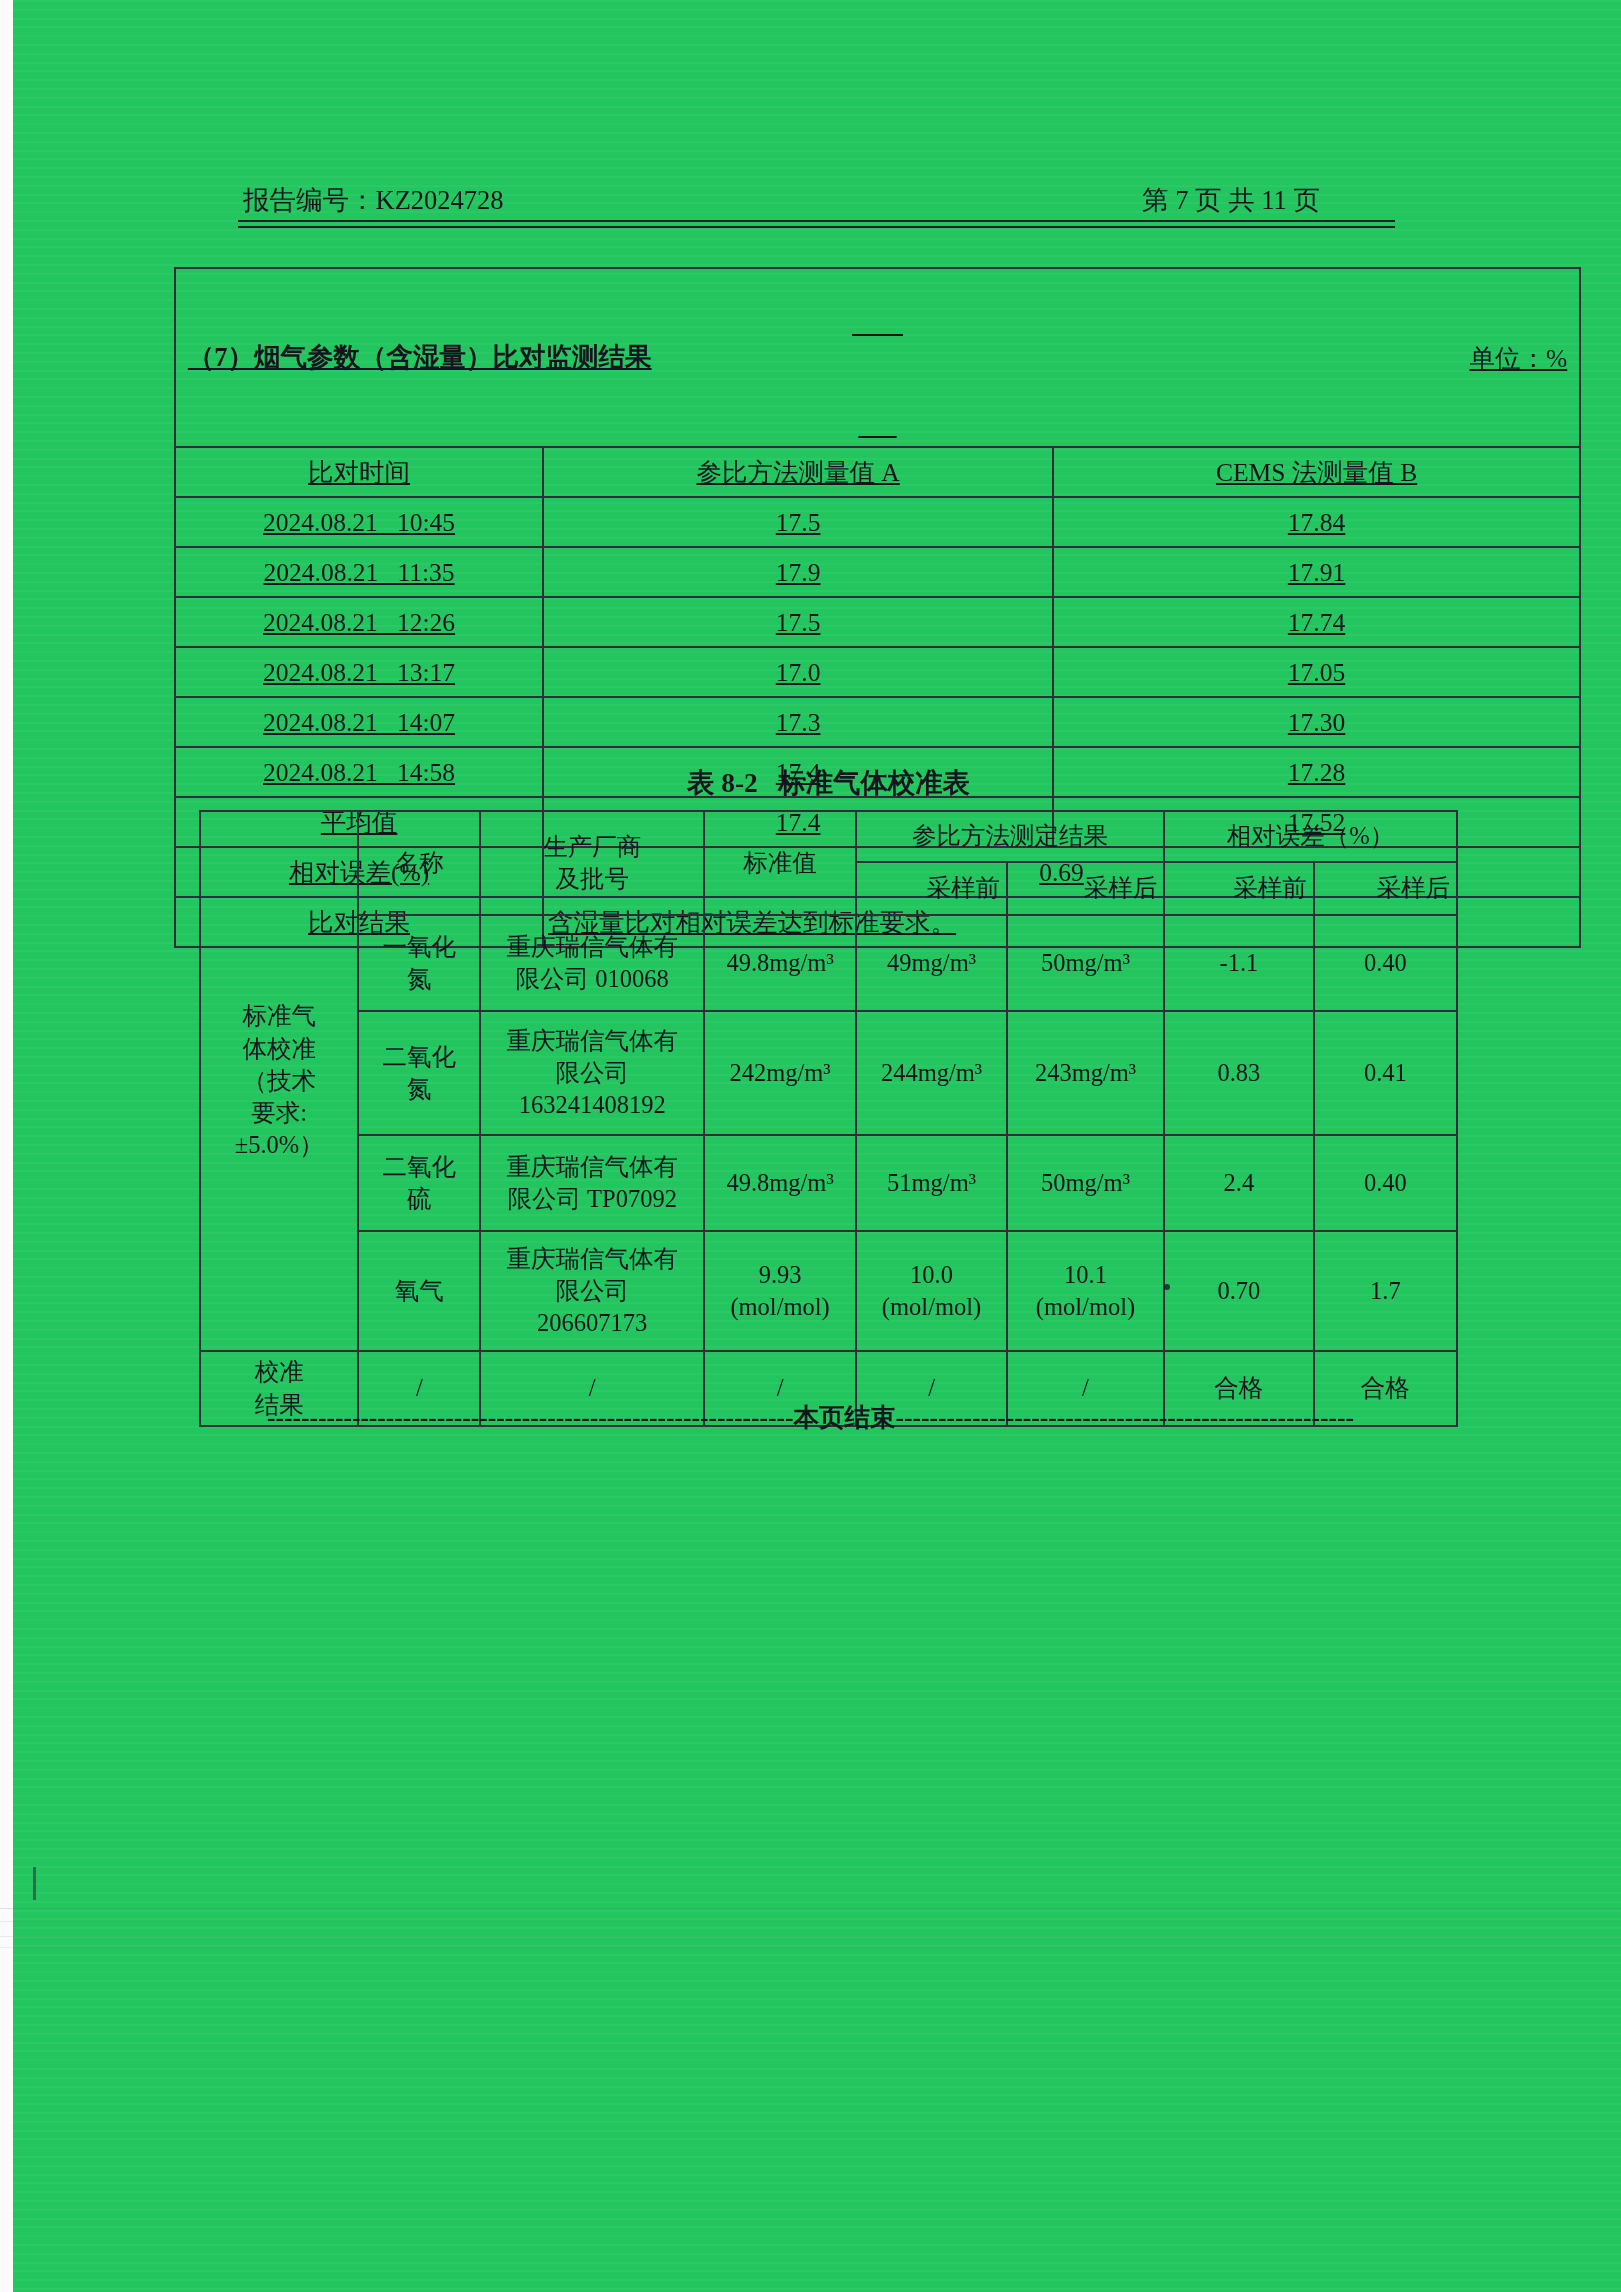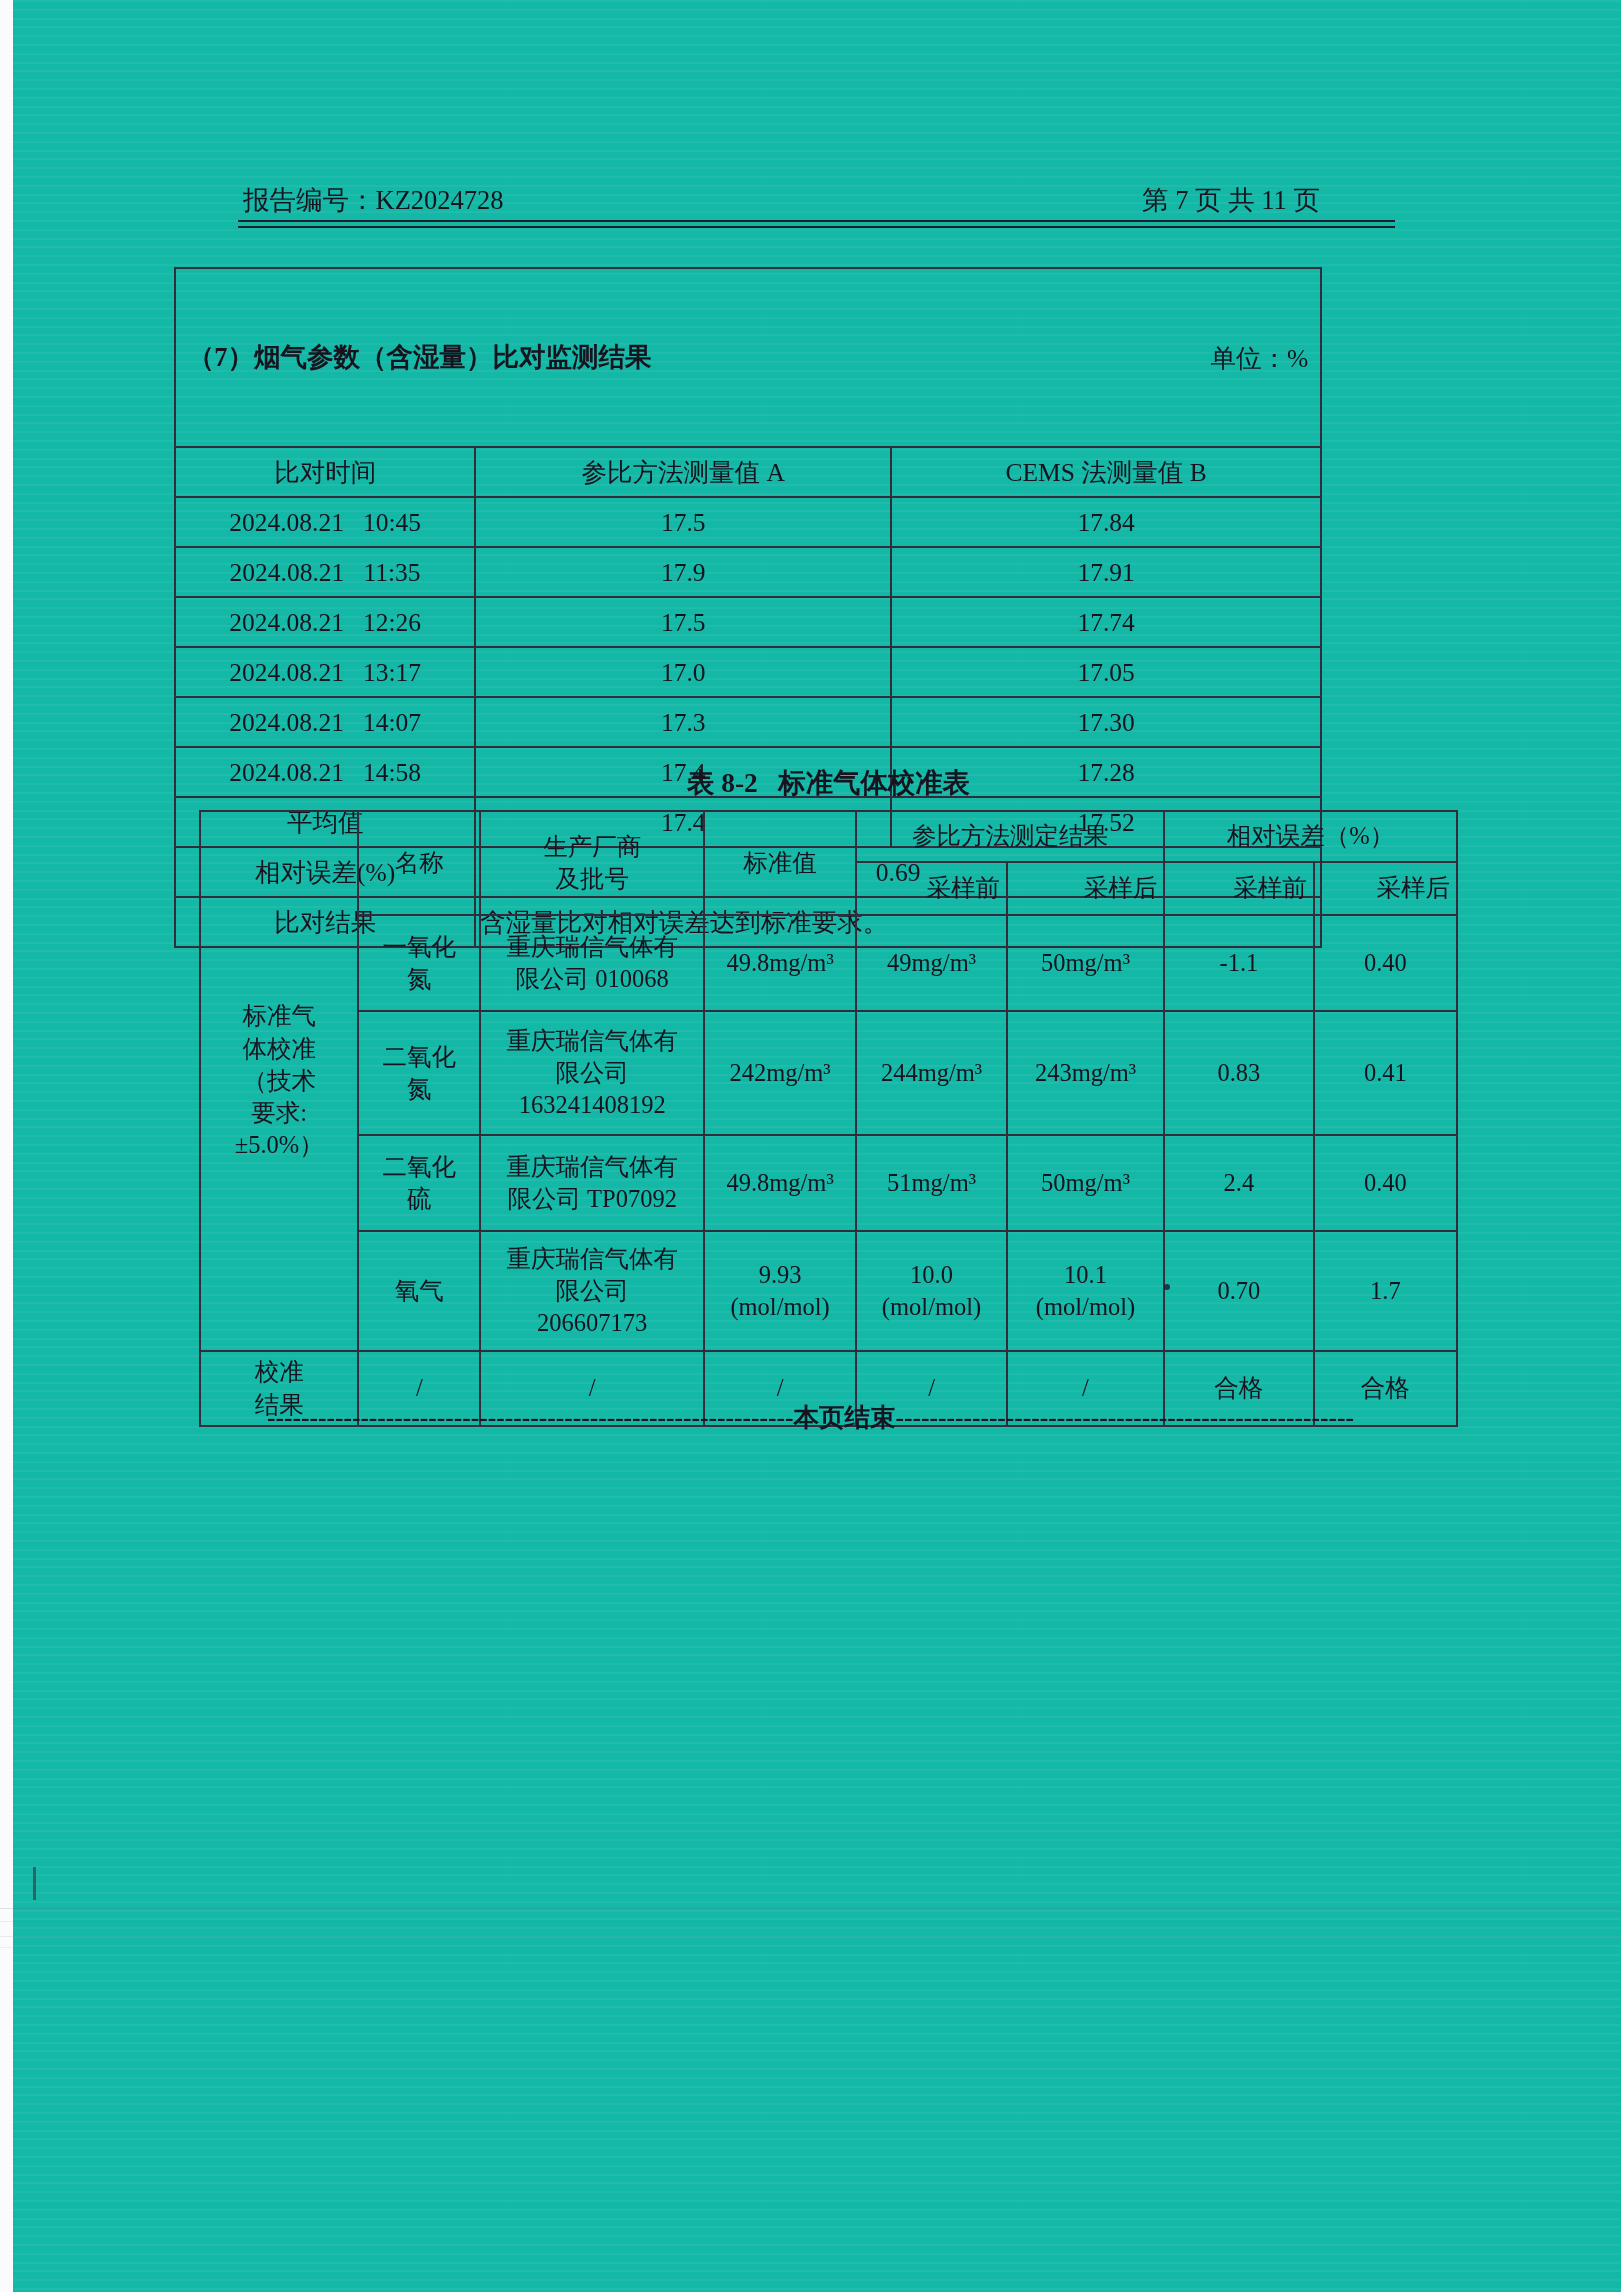--- a/index.html
+++ b/index.html
@@ -1,20 +1,20 @@
 <!DOCTYPE html>
 <html><head>
 <meta charset="utf-8">
 <style>
   html,body{margin:0;padding:0;background:#cfc4de;}
   .page{
     position:relative;
     width:1621px;height:2293px;
     margin:0 auto;
-    background:#14b8a6;
+    background:#22c55e;
     font-family:"Liberation Serif","DejaVu Serif",serif;
     color:#17131f;
     overflow:hidden;
   }
   
   .page::before{
     content:"";position:absolute;inset:0;pointer-events:none;
     background:repeating-linear-gradient(to bottom, rgba(255,255,255,.05) 0 2px, rgba(0,0,0,0) 2px 8.8px);
   }
   .edge-strip{position:absolute;left:0;top:0;width:12.7px;height:2293px;background:#fbfafd;}
@@ -24,21 +24,21 @@
 
   .hdr-left{position:absolute;left:243px;top:182px;font-size:26.5px;white-space:pre-wrap;}
   .hdr-right{position:absolute;left:1142px;top:182px;font-size:26.5px;white-space:pre-wrap;}
   .hdr-rule{position:absolute;left:238px;top:220px;width:1157px;height:3.9px;
     border-top:2.9px solid #241e2b;border-bottom:2px solid #241e2b;}
 
   table{border-collapse:collapse;table-layout:fixed;}
   td{border:2px solid #332c3a;text-align:center;vertical-align:middle;
      padding:2px 5.9px;white-space:pre-wrap;line-height:1.32;}
 
-  .t1{position:absolute;left:174px;top:267px;width:1148px;font-size:25.5px;}
+  .t1{position:absolute;left:174px;top:267px;width:1407px;font-size:25.5px;text-decoration:underline;}
   .t1 td{height:44px;}
   .t1 .title-row td{height:47px;padding:3.9px 11.8px;}
   .t1 .title-flex{display:flex;justify-content:space-between;align-items:flex-end;}
   .t1 .tbl-title{font-weight:bold;font-size:26.5px;}
   .t1 .unit{font-size:25.5px;}
   .t1 .result-cell{text-align:left;padding-left:4px;}
 
   .t2-caption{position:absolute;left:199px;top:765px;width:1259px;text-align:center;
     font-weight:bold;font-size:27.4px;white-space:pre-wrap;}
   .t2{position:absolute;left:199px;top:810px;width:1259px;font-size:24.5px;}

